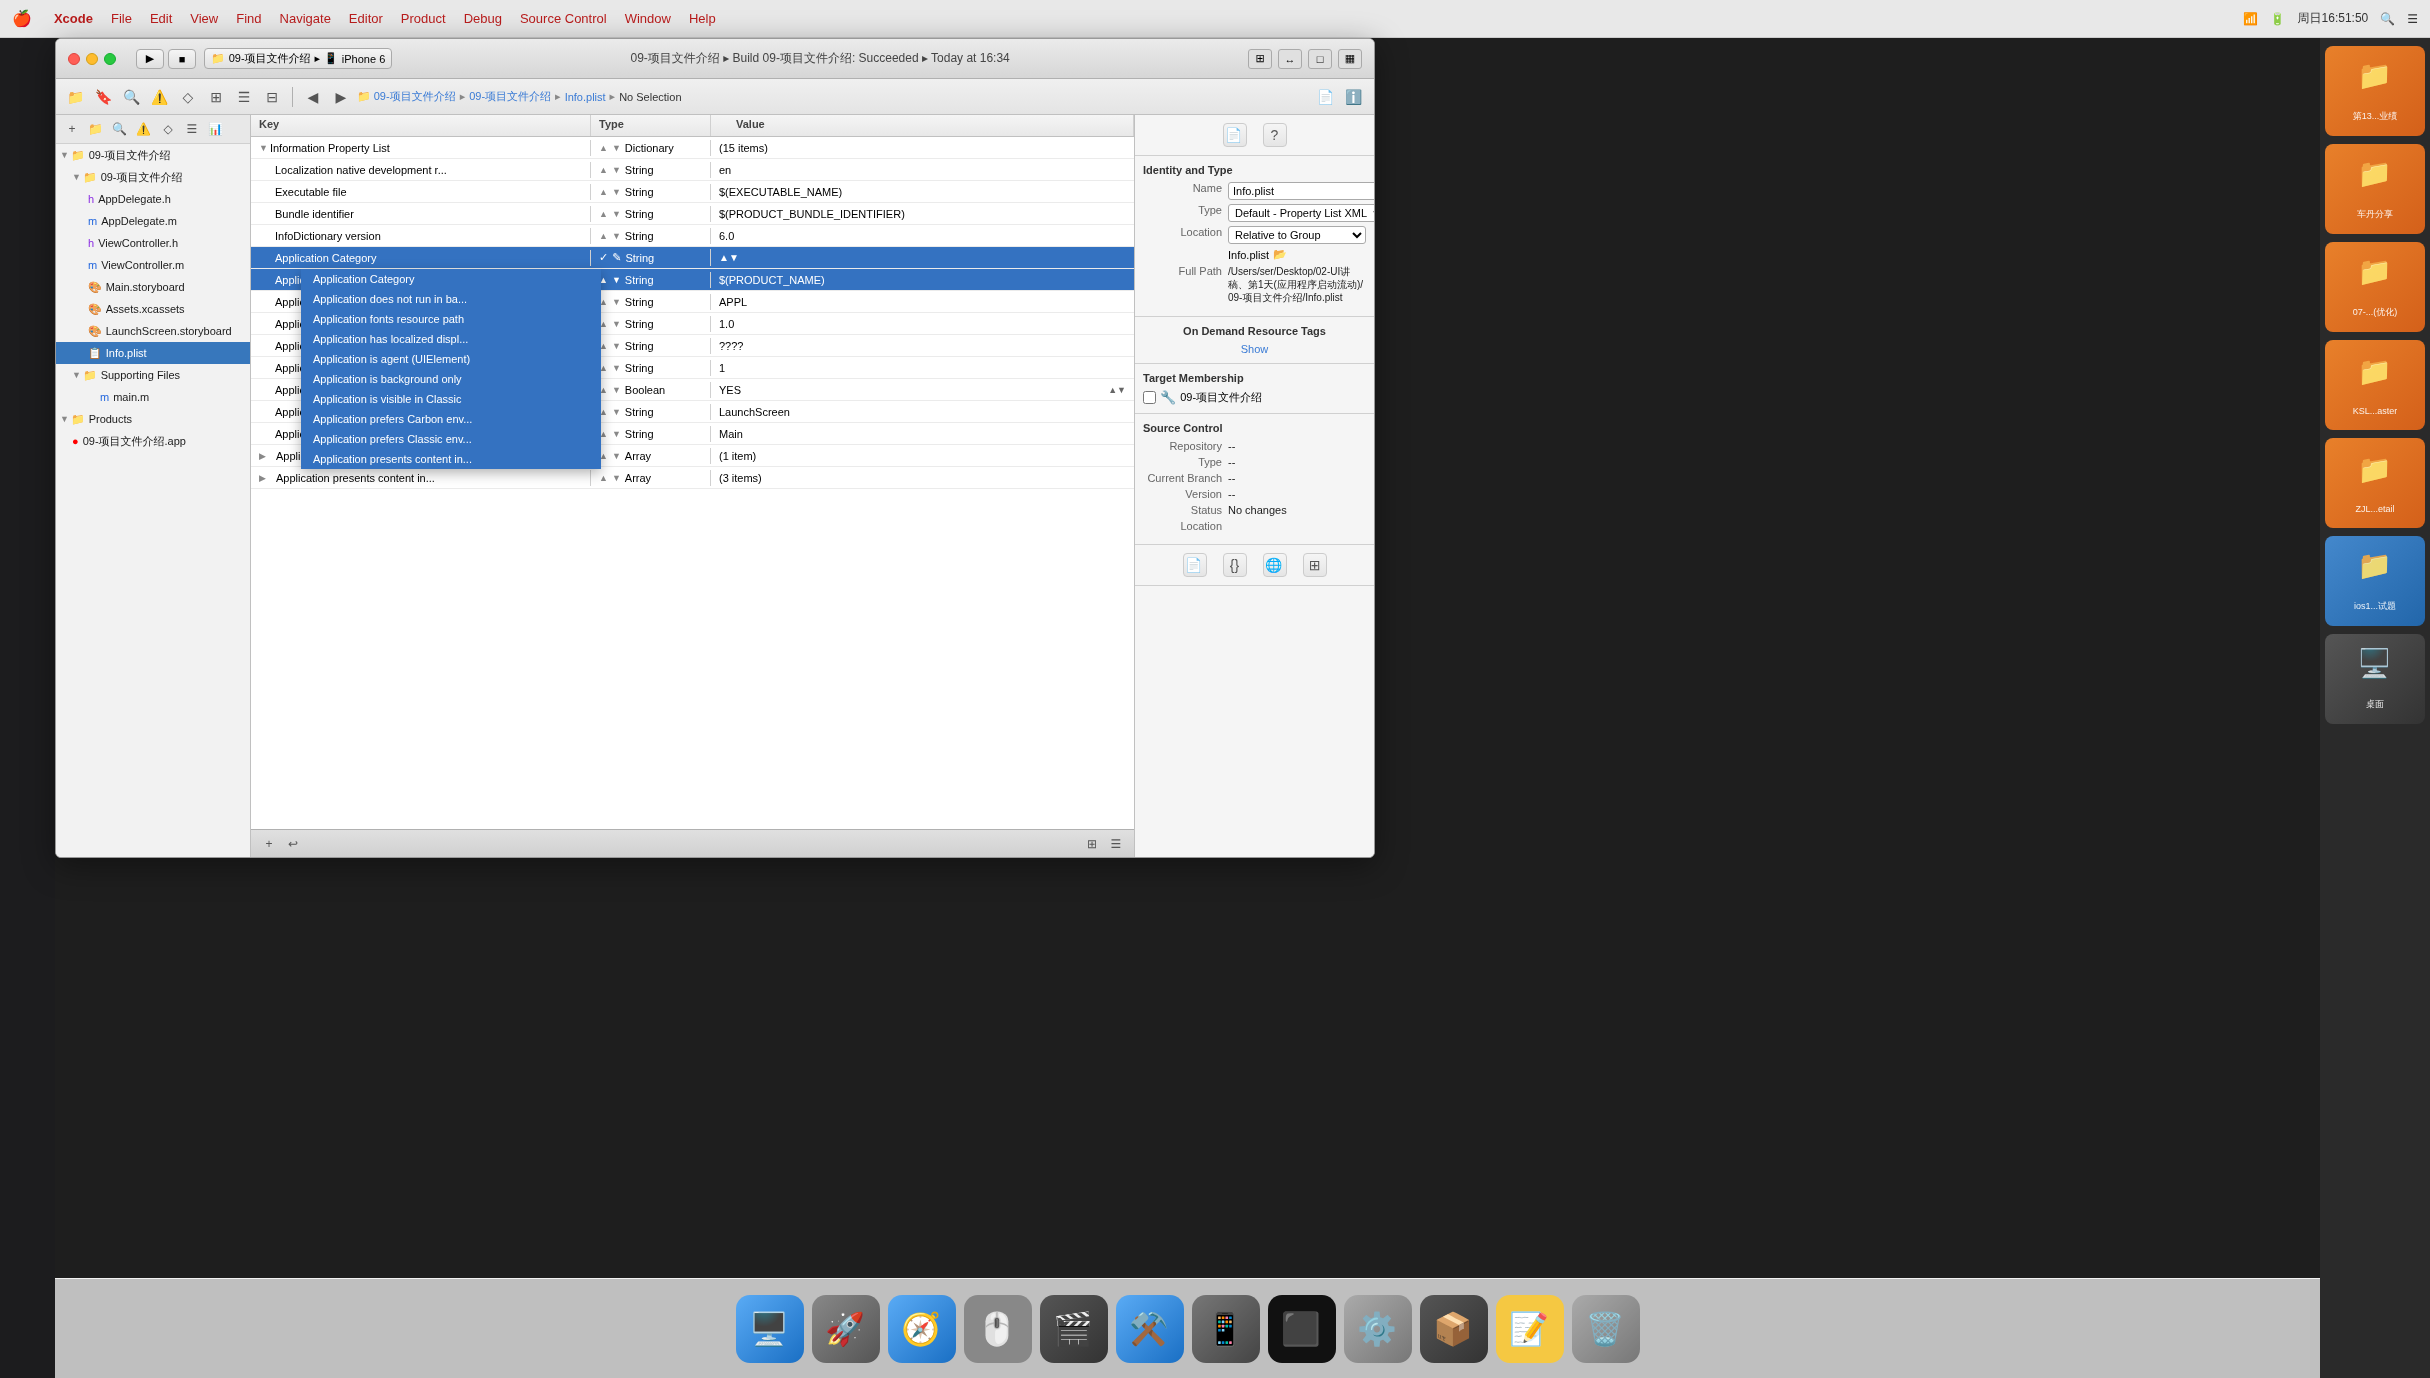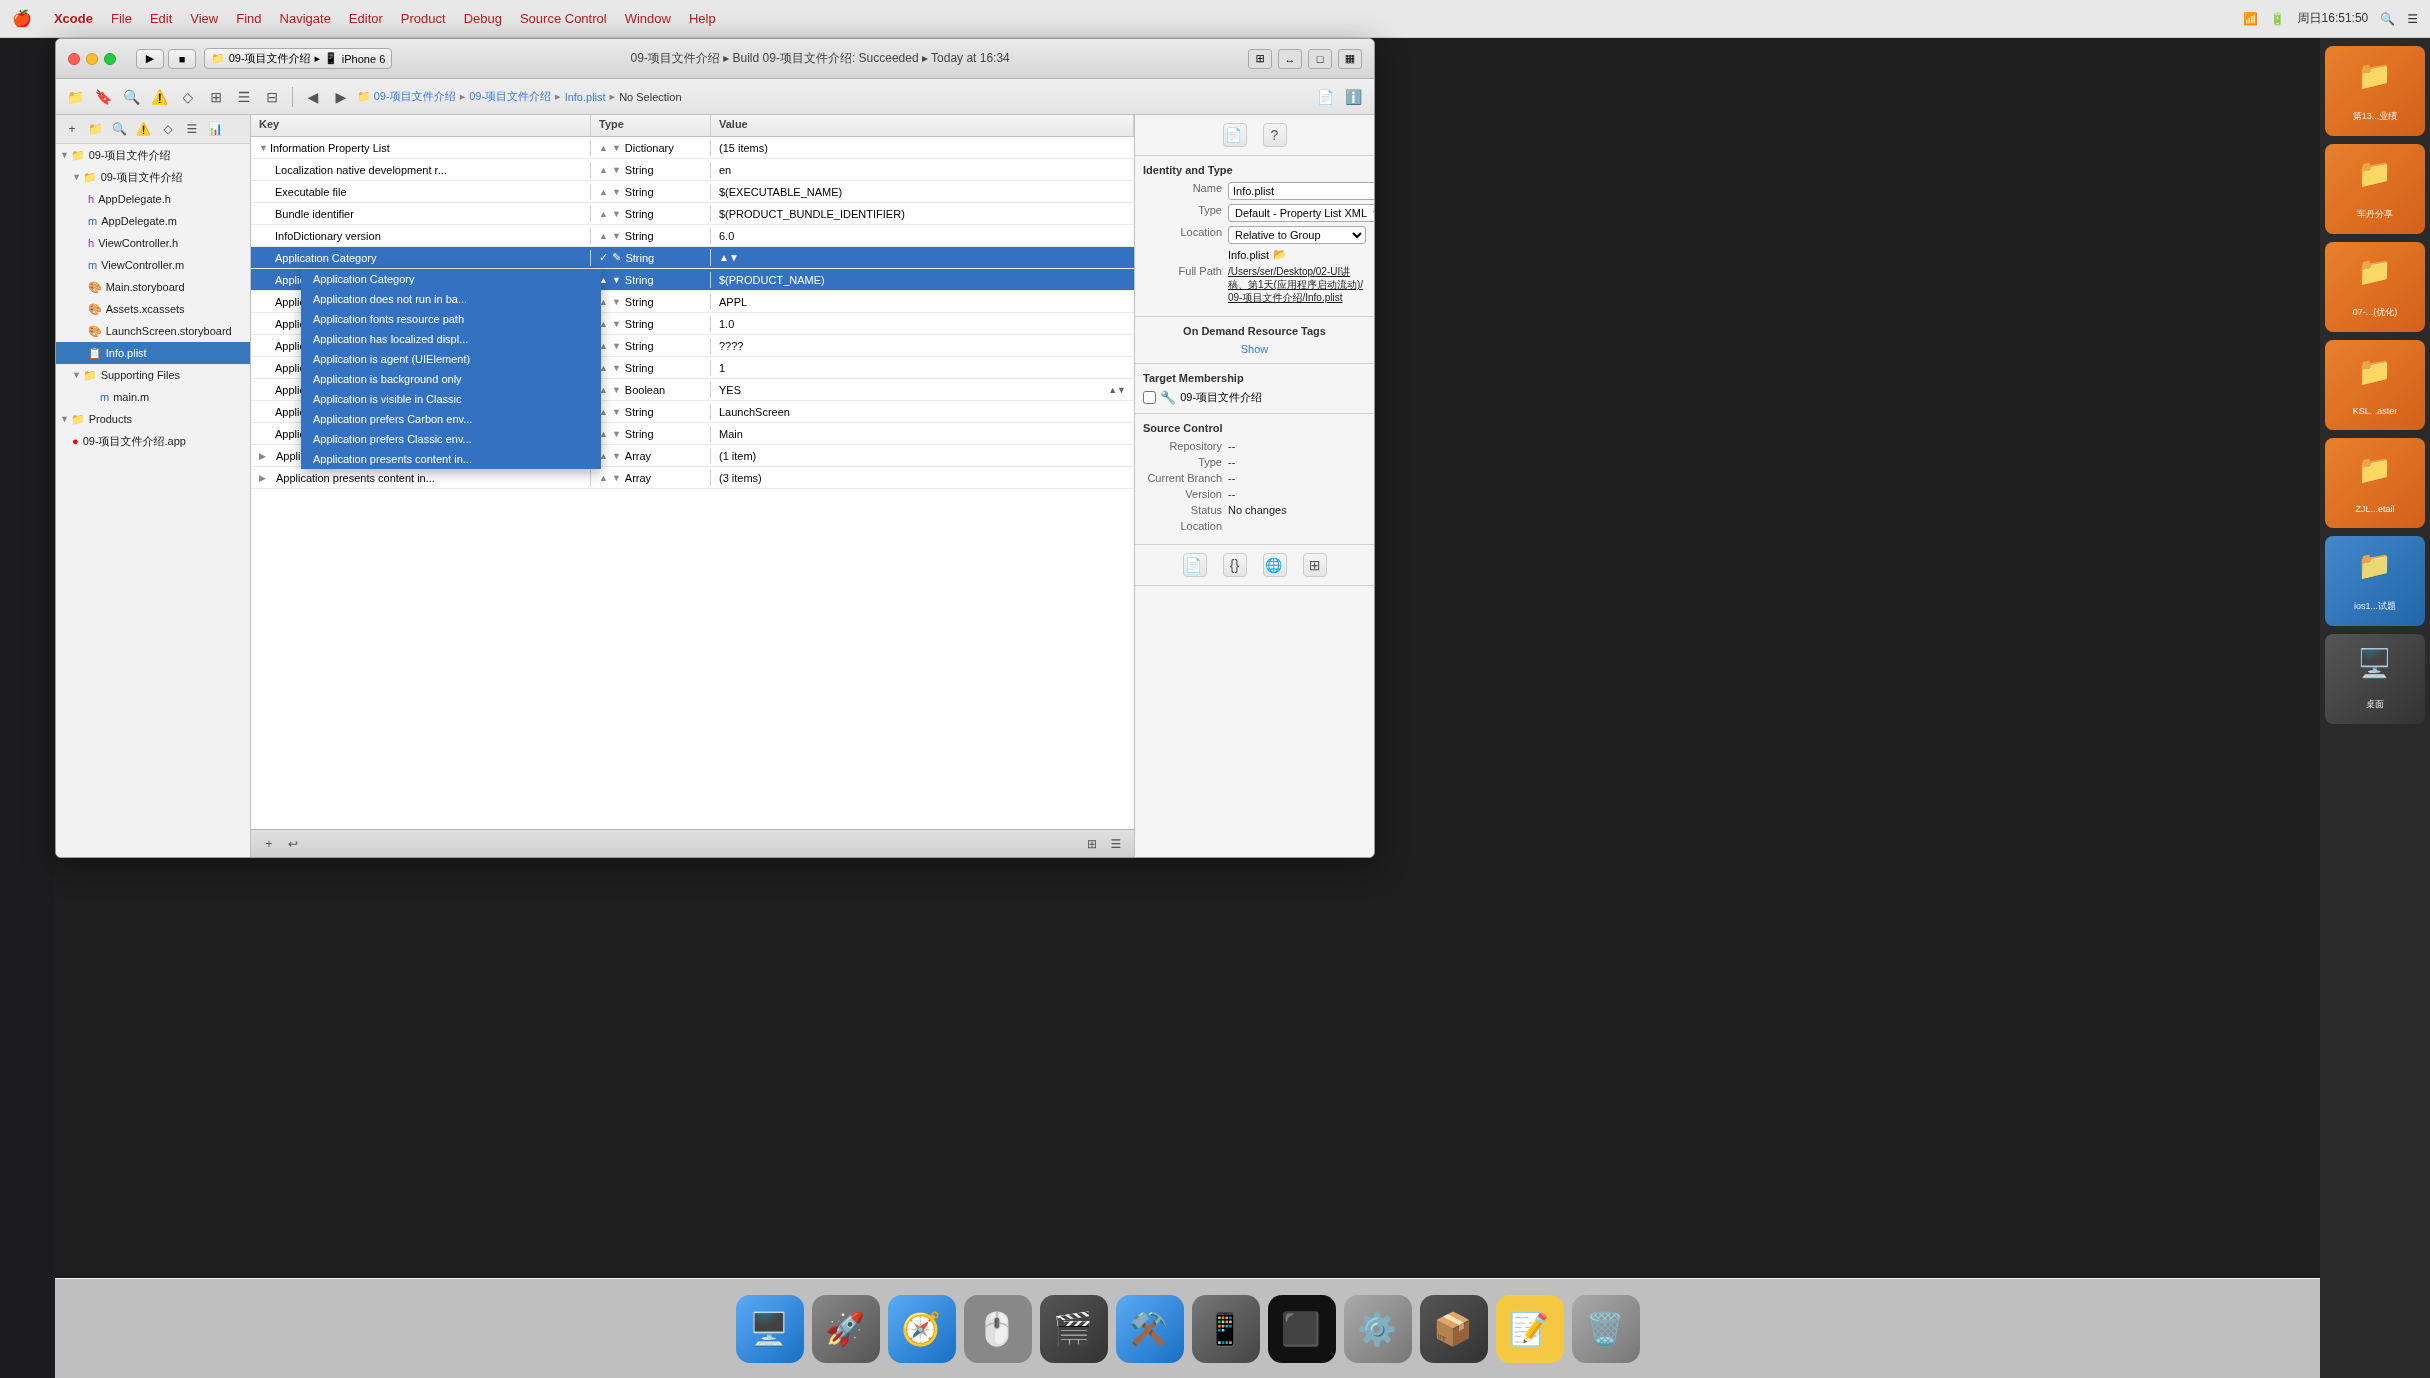--- a/index.html
+++ b/index.html
@@ -228,21 +228,21 @@
       font-weight: 600;
       color: #444;
       height: 22px;
     }
     .plist-col {
       padding: 3px 8px;
       border-right: 1px solid #d0d0d0;
     }
     .col-key { width: 340px; }
     .col-type { width: 120px; }
-    .col-value { flex: 1; }
+    .col-value { flex: 1; margin-left: 17px; }
 
     .plist-table {
       flex: 1;
       overflow-y: auto;
     }
     .plist-row {
       display: flex;
       align-items: center;
       border-bottom: 1px solid #ebebeb;
       min-height: 22px;
@@ -349,21 +349,20 @@
       padding: 1px 2px;
       border: 1px solid #aaa;
       border-radius: 3px;
       background: white;
     }
     .fullpath-value {
       font-size: 10px;
       color: #1a1a1a;
       line-height: 1.3;
       word-break: break-all;
-      text-decoration: underline;
     }
     .localize-btn {
       background: linear-gradient(to bottom, #f5f5f5, #e0e0e0);
       border: 1px solid #aaa;
       border-radius: 4px;
       padding: 3px 12px;
       font-size: 11px;
       cursor: pointer;
       display: block;
       margin: 4px auto;

